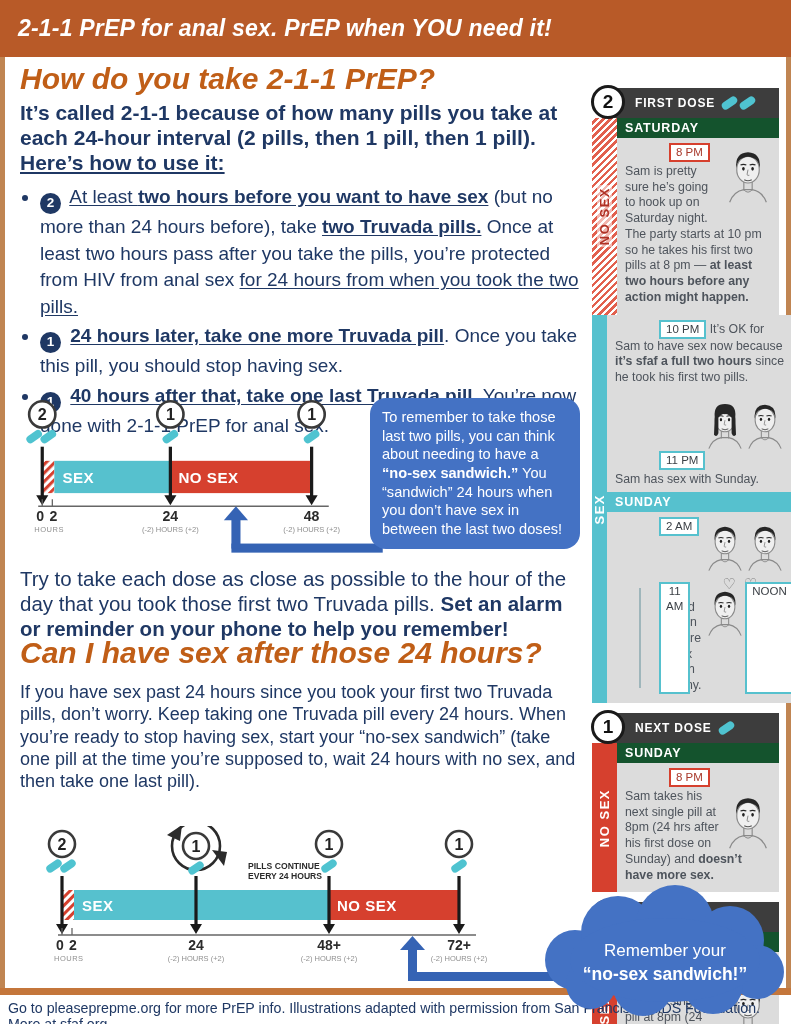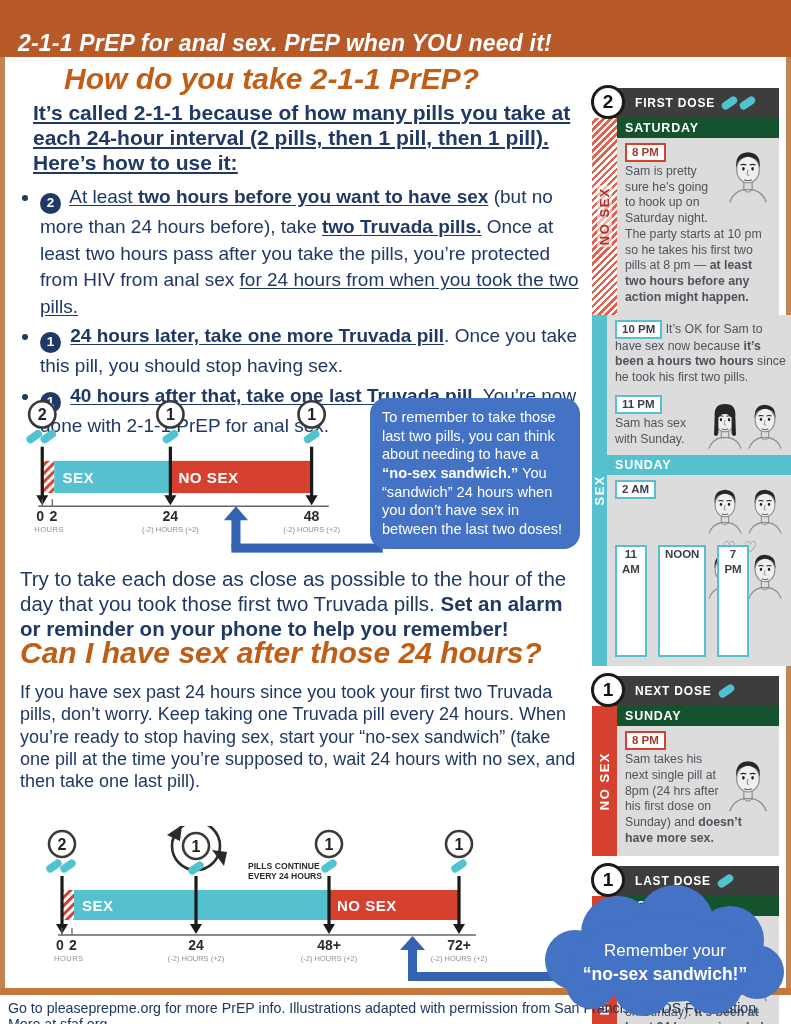--- a/index.html
+++ b/index.html
@@ -6,31 +6,31 @@
   body{
     width:791px;height:1024px;position:relative;background:#fff;overflow:hidden;
     font-family:"Liberation Sans","DejaVu Sans",sans-serif;
   }
   .abs{position:absolute;}
   svg{font-family:"Liberation Sans","DejaVu Sans",sans-serif;display:block;}
   b{font-weight:bold;}
   .u{text-decoration:underline;text-underline-offset:2px;}
 
   
-  .top-banner{left:0;top:0;width:791px;height:57px;background:#B85A28;display:flex;align-items:flex-end;}
+  .top-banner{left:0;top:0;width:791px;height:57px;background:#B85A28;display:flex;align-items:center;}
   .top-banner .t{color:#fff;font-weight:bold;font-style:italic;font-size:23px;padding-left:18px;letter-spacing:.2px;}
   .edge-l{left:0;top:57px;width:5px;height:938px;background:#C08552;}
   .edge-r{right:0;top:57px;width:5px;height:938px;background:#C08552;}
   .bottom-rule{left:0;top:988px;width:791px;height:7px;background:#C4763B;z-index:3;}
   .footer{left:8px;top:1000px;width:780px;color:#1F3864;font-size:14.2px;z-index:2;}
 
   
   .h-orange{color:#C05E17;font-style:italic;font-weight:bold;font-size:30px;white-space:nowrap;}
   .navy{color:#1F3864;}
-  .intro{left:33px;top:100px;width:566px;font-size:21px;font-weight:bold;line-height:1.2;text-decoration:underline;}
+  .intro{left:20px;top:100px;width:566px;font-size:21px;font-weight:bold;line-height:1.2;}
   .bullets{left:20px;top:184px;width:570px;font-size:19px;line-height:1.4;}
   .bullets ul{margin:0;padding-left:20px;}
   .bullets li{margin-bottom:3px;}
   .nbadge{display:inline-flex;align-items:center;justify-content:center;width:21px;height:21px;border-radius:50%;
           background:#1F3864;color:#fff;font-size:13.5px;font-weight:bold;vertical-align:-4px;margin-right:4px;}
   .trytext{left:20px;top:566px;width:560px;font-size:20.5px;line-height:1.22;}
   .para2{left:20px;top:681px;width:556px;font-size:18px;line-height:1.24;}
 
   
   .tl1{left:14px;top:398px;width:570px;height:166px;}
@@ -59,22 +59,22 @@
   .strip.sexst{background:#56C1CE;}
   .strip.sexst .vlab{color:#fff;}
   .strip.nosexst{background:#D6402E;}
   .strip.nosexst .vlab{color:#fff;}
   .sec-content{flex:1;background:#DCDCDC;padding-bottom:5px;}
   .dayband{color:#fff;font-weight:bold;font-size:12.5px;letter-spacing:.8px;padding:3px 8px;}
   .dayband.red{background:#14532d;}
   .dayband.teal{background:#56C1CE;}
   .event{padding:5px 6px 4px 8px;font-size:12.3px;line-height:1.28;color:#4E545C;overflow:hidden;}
   .event .etxt{margin-top:2px;}
-  .tag{display:inline-block;background:#fff;border:2px solid;padding:0 5px;font-weight:bold;font-size:11.5px;
-       color:#3a3f45;line-height:15px;}
+  .tag{display:inline-block;background:#fff;border:2px solid;padding:0 5px;font-weight:normal;font-size:11.5px;
+       color:#3a3f45;line-height:15px;margin-left:44px;}
   .tag.redb{border-color:#D6402E;color:#A8392B;}
   .tag.tealb{border-color:#56C1CE;}
   .face{width:50px;height:60px;}
   .face.fr{float:right;margin:0 0 2px 4px;}
   .couple{display:flex;float:right;margin-left:4px;}
   .couple .face{width:44px;height:56px;margin-left:-4px;}
   .multi{display:flex;position:relative;}
   .tagcol{position:relative;display:flex;gap:11px;width:52px;flex:none;}
   .tagcol::before{content:"";position:absolute;left:24px;top:6px;bottom:6px;width:1.5px;background:#9fb6bb;}
   .tagcol .tag{position:relative;z-index:1;text-align:center;}
@@ -114,21 +114,21 @@
   </defs>
 </svg>
 
 <div class="abs top-banner">
   <div class="t">2-1-1 PrEP for anal sex. PrEP when YOU need it!</div>
 </div>
 <div class="abs edge-l"></div>
 <div class="abs edge-r"></div>
 <div class="abs bottom-rule"></div>
 
-<div class="abs h-orange" style="left:20px;top:62px;margin-left:44px;">How do you take 2-1-1 PrEP?</div>
+<div class="abs h-orange" style="left:20px;top:62px;">How do you take 2-1-1 PrEP?</div>
 
 <div class="abs intro navy">
   <span>It’s called 2-1-1 because of how many pills you take at each 24-hour interval (2 pills, then 1 pill, then 1 pill).</span><br>
   <span class="u">Here’s how to use it:</span>
 </div>
 
 <div class="abs bullets navy">
   <ul>
     <li>
       <span class="nbadge">2</span>
@@ -346,21 +346,21 @@
     </div>
   </div>
 
   <div class="sec-row">
     <div class="strip sexst">
       <span class="vlab">SEX</span>
     </div>
     <div class="sec-content">
       <div class="event">
         <span class="tag tealb">10 PM</span>
-        <span>It’s OK for Sam to have sex now because </span><b>it’s been a hours two hours</b><span> since he took his first two pills.</span>
+        <span>It’s OK for Sam to have sex now because </span><b>it’s sfaf a full two hours</b><span> since he took his first two pills.</span>
       </div>
       <div class="event">
         <span class="couple">
           <svg class="face" viewBox="0 0 60 72">
               <use href="#face-long"></use>
             </svg>
           <svg class="face" viewBox="0 0 60 72">
               <use href="#face-short"></use>
             </svg>
         </span>

